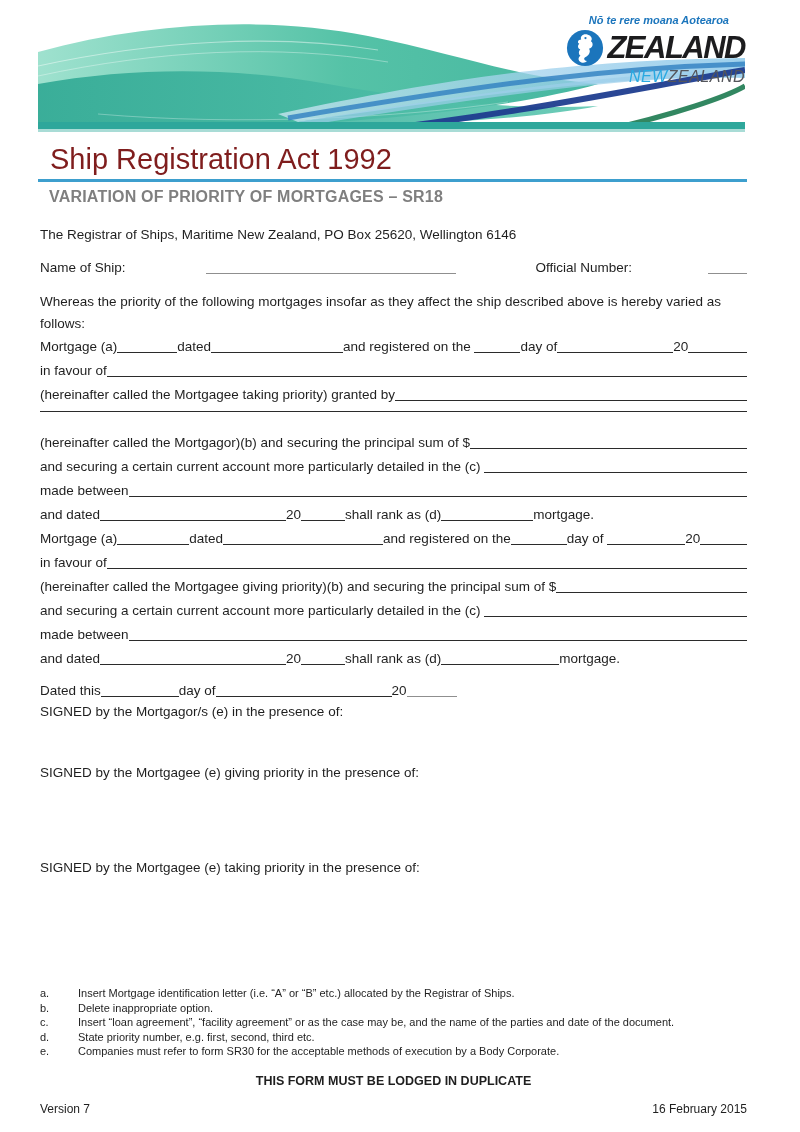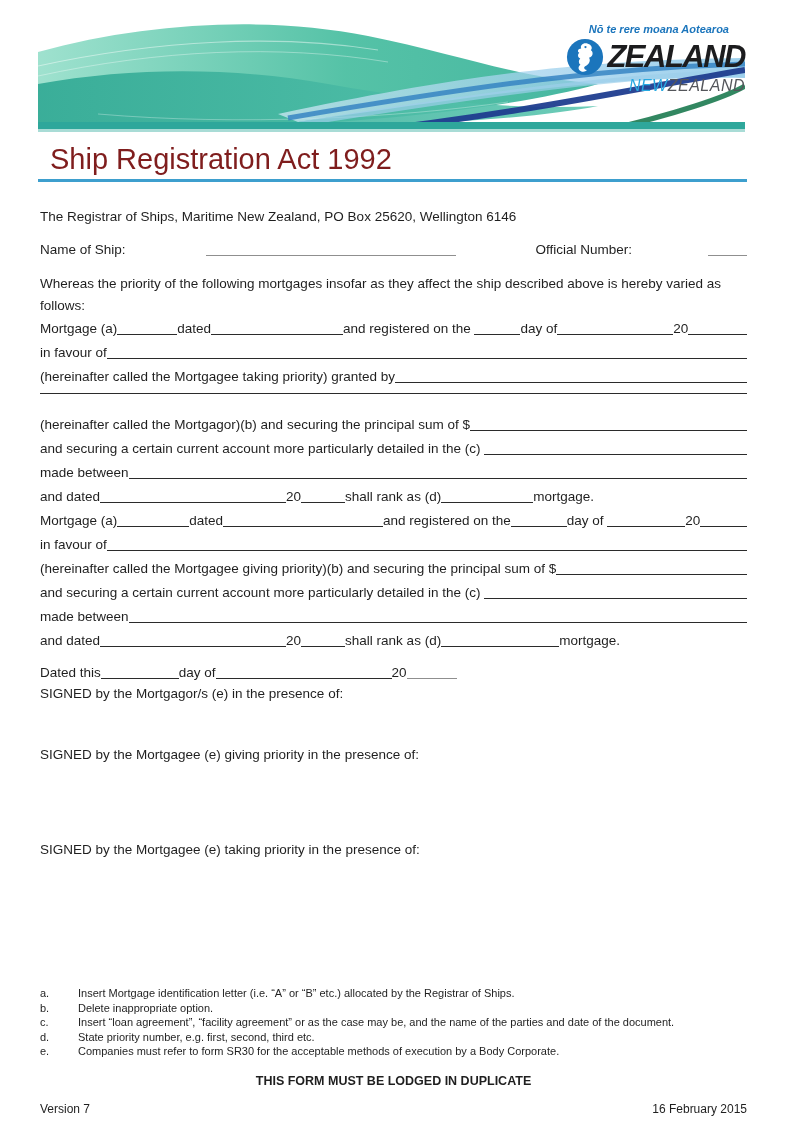--- a/index.html
+++ b/index.html
@@ -1,35 +1,35 @@
 <!DOCTYPE html>
 <html><head>
 <meta charset="utf-8">
 <style>
   html,body{margin:0;padding:0;background:#ffffff;}
   .page{width:800px;height:1132px;position:relative;background:#fff;overflow:hidden;
         font-family:"Liberation Sans",sans-serif;color:#1f1f1f;}
   
   .hdr{margin:14px 53px 0 38px;height:118px;position:relative;}
   .hdr svg.wave{position:absolute;left:0;top:0;}
-  .logo{position:absolute;right:2px;top:9px;display:flex;flex-direction:column;align-items:flex-end;}
+  .logo{position:absolute;right:2px;top:0;display:flex;flex-direction:column;align-items:flex-end;}
   .tagline{font-size:11px;font-weight:700;font-style:italic;color:#1b75bc;padding-right:16px;margin-bottom:1px;}
   .brandrow{display:flex;align-items:center;}
   .sea{margin-right:3px;margin-top:2px;}
   .brand{font-size:31px;font-weight:700;font-style:italic;letter-spacing:-1.5px;color:#1c1c1e;line-height:1;}
   .nz{font-size:16px;font-weight:400;font-style:italic;line-height:1;margin-top:2px;letter-spacing:.5px;}
   .nz .new{color:#29a9e1;}
   .nz .zea{color:#54565b;}
   
   .title{font-size:29px;font-weight:400;color:#7f1d1d;margin:12px 53px 0 50px;line-height:1.1;}
   .rule{height:3px;background:#3d9fce;margin:3px 53px 0 38px;}
   .subtitle{font-size:16px;font-weight:700;color:#7f7f7f;margin:6px 53px 0 49px;letter-spacing:.2px;}
   
   .bodytext{margin-left:40px;margin-right:53px;font-size:13.5px;}
-  .registrar{margin-top:26px;line-height:17px;}
+  .registrar{margin-top:20px;line-height:17px;}
   .line22{line-height:22px;}
   .whereas{margin-top:10px;line-height:22px;max-width:707px;}
   .frow{display:flex;align-items:baseline;min-height:24px;line-height:24px;}
   .frow.h26{min-height:26px;line-height:26px;margin-top:12px;gap:32px;}
   .ft{white-space:pre;}
   .fb{border-bottom:1px solid #2b2b2b;height:2px;position:relative;top:2px;flex:0 0 auto;}
   .fb.fill{flex:1 1 auto;}
   .fb.gray{border-bottom-color:#8f8f8f;}
   .fs{flex:0 0 auto;}
   .sec{margin-top:0;}
@@ -90,20 +90,21 @@
         <span class="brand">ZEALAND</span>
       </div>
       <div class="nz">
         <span class="new">NEW</span><span class="zea">ZEALAND</span>
       </div>
     </div>
   </div>
 
   <div class="title">Ship Registration Act 1992</div>
   <div class="rule"></div>
+  <div class="subtitle">VARIATION OF PRIORITY OF MORTGAGES – SR18</div>
 
   <div class="bodytext registrar">The Registrar of Ships, Maritime New Zealand, PO Box 25620, Wellington 6146</div>
 
   <div class="bodytext frow h26">
       <span class="ft">Name of Ship:</span>
       <span class="fs" style="width: 16px;"></span>
       <span class="fb gray" style="width: 250px;"></span>
       <span class="fs" style="width: 16px;"></span>
       <span class="ft">Official Number:</span>
       <span class="fs" style="width: 12px;"></span>

